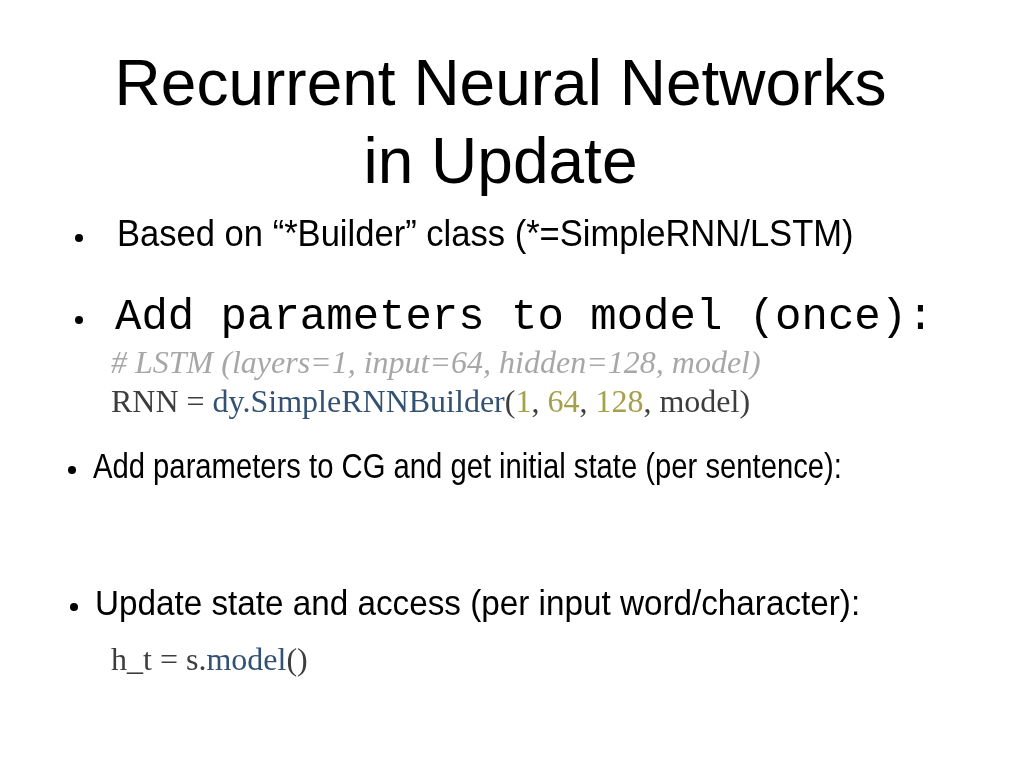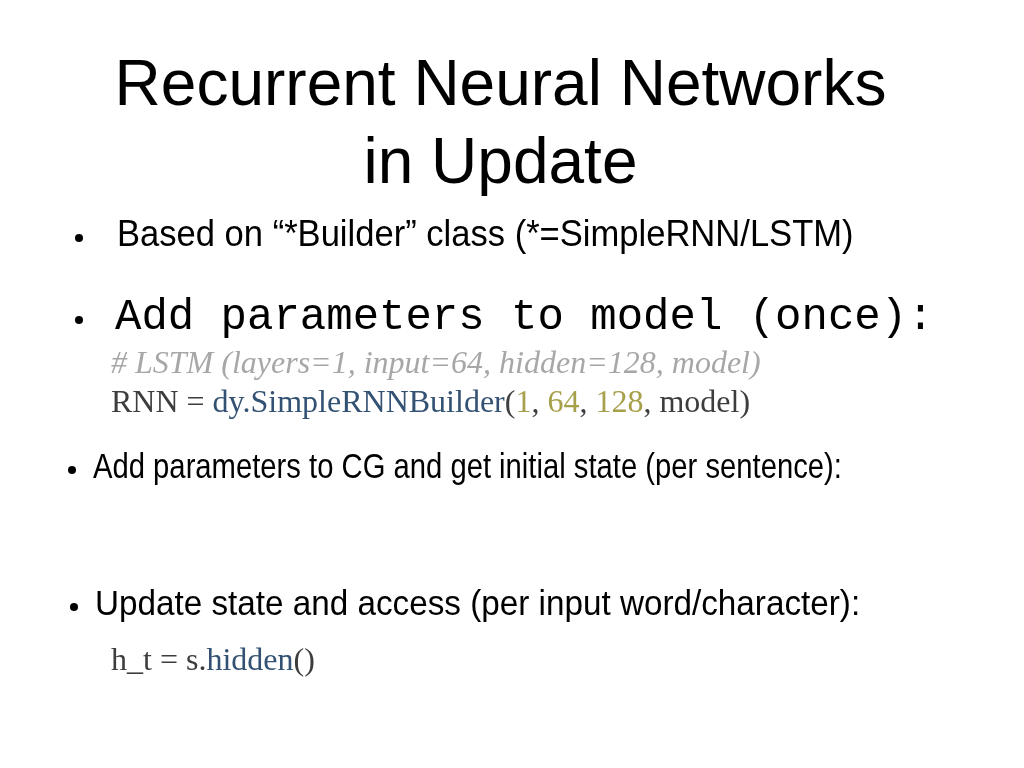--- a/index.html
+++ b/index.html
@@ -91,15 +91,15 @@
 
   <div id="code-block-0" class="code-block"><div class="code-line"><span class="tok-comment"># LSTM (layers=1, input=64, hidden=128, model)</span></div><div class="code-line"><span class="tok-plain">RNN = </span><span class="tok-method">dy.SimpleRNNBuilder</span><span class="tok-plain">(</span><span class="tok-number">1</span><span class="tok-plain">, </span><span class="tok-number">64</span><span class="tok-plain">, </span><span class="tok-number">128</span><span class="tok-plain">, model)</span></div></div>
 
   <span class="dot b3-dot"></span>
   <div class="btxt b3-txt">Add parameters to CG and get initial state (per sentence):</div>
 
 
   <span class="dot b4-dot"></span>
   <div class="btxt b4-txt">Update state and access (per input word/character):</div>
 
-  <div id="code-block-2" class="code-block"><div class="code-line"><span class="tok-plain">h_t = s.</span><span class="tok-method">hidden</span><span class="tok-plain">()</span></div></div>
+  <div id="code-block-2" class="code-block"><div class="code-line"><span class="tok-plain">h_t = s.</span><span class="tok-method">model</span><span class="tok-plain">()</span></div></div>
 
 </div>
 
 </body></html>

